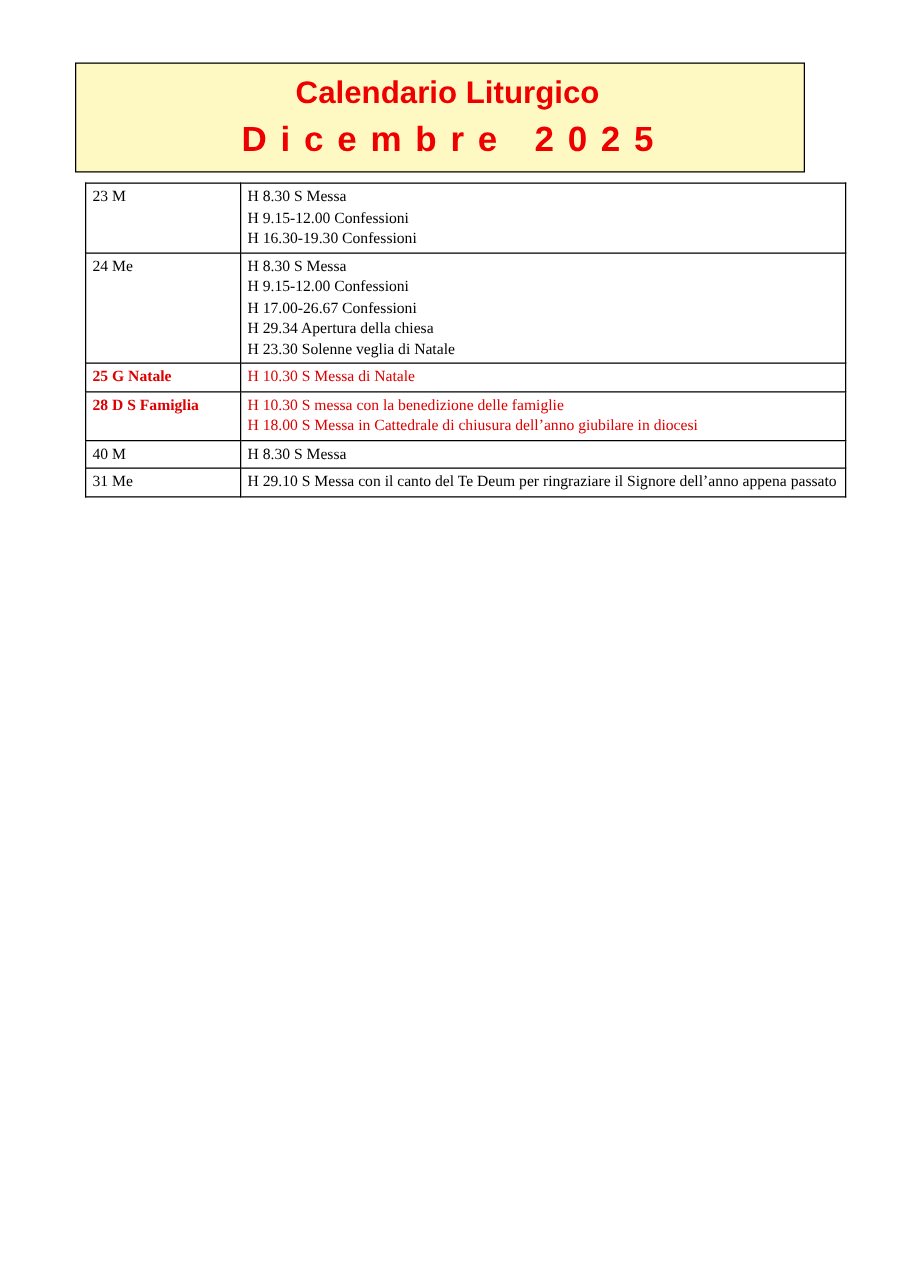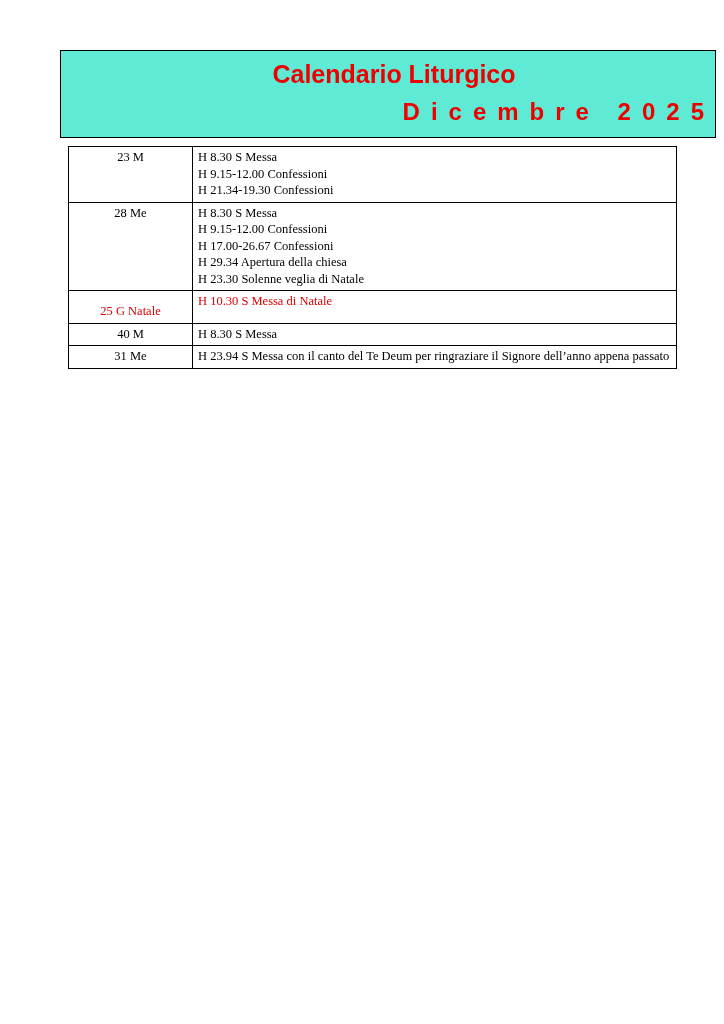--- a/index.html
+++ b/index.html
@@ -20,43 +20,43 @@
     left: 0;
     top: 0;
     width: 724px;
     height: 1024px;
   }
   
   .title-box {
     position: absolute;
     left: 60px;
     top: 50px;
-    width: 656px;
+    width: 584px;
     height: 88px;
     border: 1px solid #000000;
     box-sizing: border-box;
-    background: #5eead4;
+    background: #fef9c3;
     padding-left: 12px;
   }
   .title-line1 {
     text-align: center;
     color: #ee0000;
     font-family: "Liberation Sans", sans-serif;
     font-weight: bold;
     font-size: 25px;
     line-height: 30px;
     margin-top: 8px;
     letter-spacing: 0px;
   }
   .title-line2 {
-    text-align: right;
+    text-align: center;
     color: #ee0000;
     font-family: "Liberation Sans", sans-serif;
     font-weight: bold;
-    font-size: 24px;
+    font-size: 28px;
     line-height: 34px;
     margin-top: 6px;
     letter-spacing: 11px;
     padding-left: 11px;
   }
   
   .cal-table {
     position: absolute;
     left: 68px;
     top: 146px;
@@ -66,35 +66,33 @@
     font-size: 12.5px;
   }
   .cal-table td {
     border: 1px solid #000000;
     vertical-align: top;
     padding: 2px 5px 3px 5px;
     line-height: 16.5px;
   }
   .col-day {
     width: 113px;
-    text-align: center;
   }
   .col-events {
     width: 473px;
   }
   .ev {
     display: block;
     white-space: nowrap;
   }
   .red {
     color: #dd0000;
   }
   .bold {
-    font-weight: normal;
-    margin-top: 10px;
+    font-weight: bold;
   }
   .justify {
     white-space: normal;
     text-align: justify;
     text-justify: inter-word;
   }
   .empty-cell {
     height: 16px;
   }
 </style>
@@ -110,55 +108,64 @@
 
   <table class="cal-table">
     <tbody>
         <tr>
           <td class="col-day">
             <span class="ev">23 M</span>
           </td>
           <td class="col-events">
             <span class="ev">H 8.30 S Messa</span>
             <span class="ev">H 9.15-12.00 Confessioni</span>
-            <span class="ev">H 21.34-19.30 Confessioni</span>
+            <span class="ev">H 16.30-19.30 Confessioni</span>
           </td>
         </tr>
         <tr>
           <td class="col-day">
-            <span class="ev">28 Me</span>
+            <span class="ev">24 Me</span>
           </td>
           <td class="col-events">
             <span class="ev">H 8.30 S Messa</span>
             <span class="ev">H 9.15-12.00 Confessioni</span>
             <span class="ev">H 17.00-26.67 Confessioni</span>
             <span class="ev">H 29.34 Apertura della chiesa</span>
             <span class="ev">H 23.30 Solenne veglia di Natale</span>
           </td>
         </tr>
         <tr>
           <td class="col-day">
             <span class="ev red bold">25 G Natale</span>
           </td>
           <td class="col-events">
             <span class="ev red">H 10.30 S Messa di Natale</span>
           </td>
         </tr>
         <tr>
           <td class="col-day">
+            <span class="ev red bold">28 D S Famiglia</span>
+          </td>
+          <td class="col-events">
+            <span class="ev red">H 10.30 S messa con la benedizione delle famiglie</span>
+            <span class="ev red">H 18.00 S Messa in Cattedrale di chiusura dell’anno giubilare in diocesi</span>
+          </td>
+        </tr>
+        <tr>
+          <td class="col-day">
             <span class="ev">40 M</span>
           </td>
           <td class="col-events">
             <span class="ev">H 8.30 S Messa</span>
           </td>
         </tr>
         <tr>
           <td class="col-day">
             <span class="ev">31 Me</span>
           </td>
           <td class="col-events">
-            <span class="ev justify">H 23.94 S Messa con il canto del Te Deum per ringraziare il Signore dell’anno appena passato</span>
+            <span class="ev justify">H 29.10 S Messa con il canto del Te Deum per ringraziare il Signore dell’anno appena passato</span>
           </td>
         </tr>
       </tbody>
   </table>
 
 </div>
 
 </body></html>

